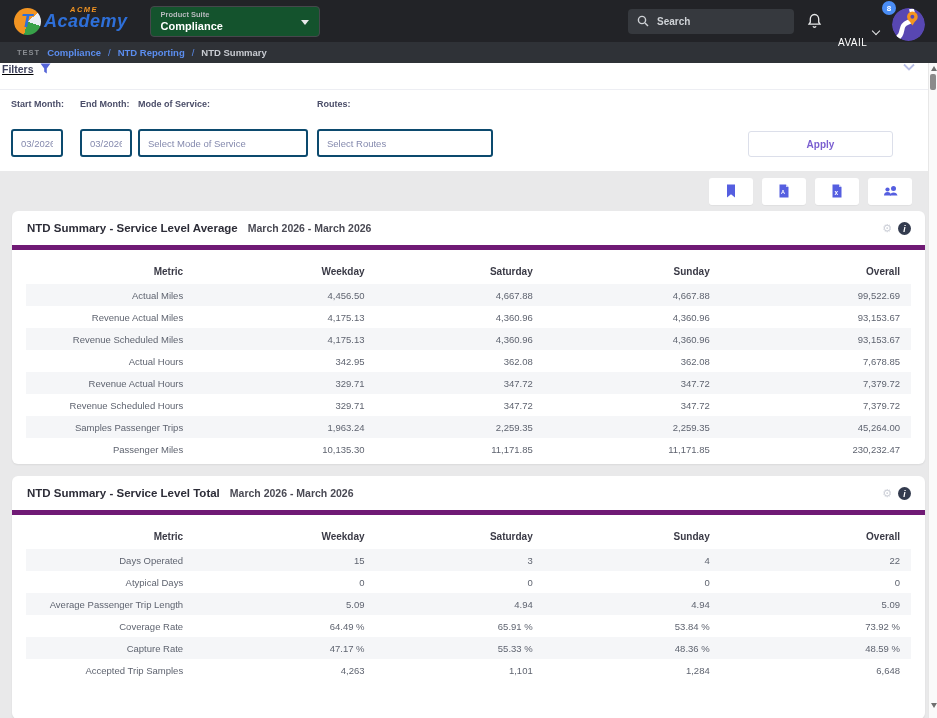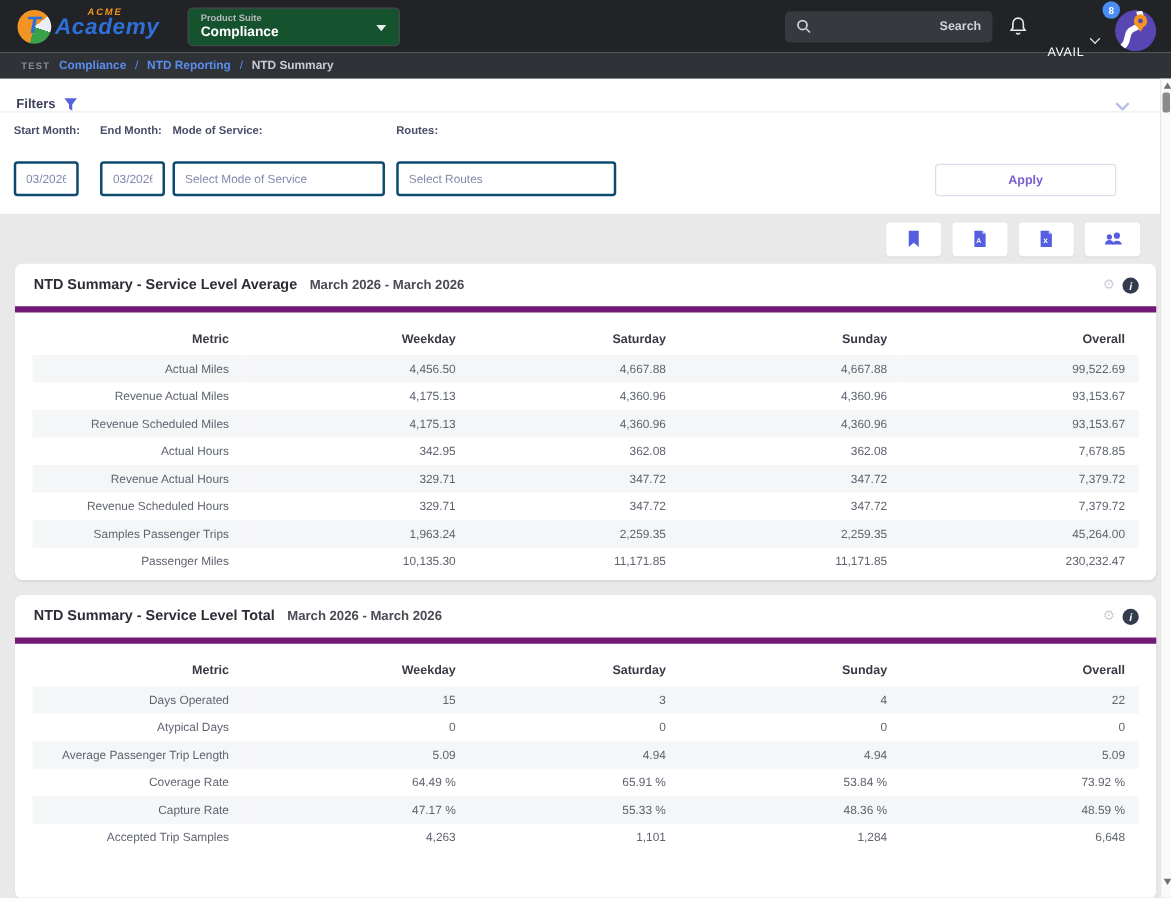--- a/index.html
+++ b/index.html
@@ -16,42 +16,42 @@
   .logo-acme { position:absolute; top:-6px; left:26px; color:#f29422; font-size:7.5px; font-weight:700; font-style:italic; letter-spacing:1.5px; }
   .logo-academy { color:#2e6fd8; font-size:18px; font-weight:800; font-style:italic; letter-spacing:.5px; }
 
   .product-suite { margin-left:22px; width:170px; height:31px; background:#14532d; border:1px solid #46474c; border-radius:4px; padding:3px 10px; position:relative; cursor:pointer; }
   .ps-label { font-size:7.5px; color:#b7b9bd; font-weight:600; }
   .ps-value { font-size:11px; color:#ffffff; font-weight:700; margin-top:1px; }
   .ps-caret { position:absolute; right:10px; top:13px; width:0; height:0; border-left:4px solid transparent; border-right:4px solid transparent; border-top:5px solid #e8e9ea; }
 
   .search-box { position:absolute; left:628px; width:166px; height:25px; background:#36393e; border-radius:4px; display:flex; align-items:center; padding:0 9px; gap:8px; }
   .search-box svg { flex:0 0 auto; }
-  .search-input { background:transparent; border:none; outline:none; color:#d2d5d9; font-size:10px; font-weight:600; width:100%; font-family:"Liberation Sans",sans-serif;text-align:right; }
+  .search-input { background:transparent; border:none; outline:none; color:#d2d5d9; font-size:10px; font-weight:600; width:100%; font-family:"Liberation Sans",sans-serif; }
   .search-input::placeholder { color:#cfd2d6; }
 
   .bell { position:absolute; left:807px; top:13px; cursor:pointer; }
   .user-menu { position:absolute; left:838px; top:16px; display:flex; align-items:center; gap:6px; cursor:pointer; }
   .user-menu-label { color:#ffffff; font-size:10px; font-weight:400; letter-spacing:.5px;margin-top:21px; }
   .um-caret { width:6px; height:6px; border-right:1.5px solid #e8e9ea; border-bottom:1.5px solid #e8e9ea; transform:rotate(45deg); margin-top:-3px; }
 
   .avatar-wrap { position:absolute; left:892px; top:8px; }
   .avatar { width:33px; height:33px; border-radius:50%; overflow:hidden; display:block; cursor:pointer; }
   .badge { position:absolute; top:-7px; left:-10px; width:14px; height:14px; border-radius:50%; background:#4a8df5; color:#fff; font-size:8px; font-weight:700; display:flex; align-items:center; justify-content:center; z-index:2; }
 
   
   .crumb-bar { height:21px; background:#2f3237; display:flex; align-items:center; padding-left:17px; gap:7px; }
   .crumb-env { color:#8a8d92; font-size:7.5px; font-weight:700; letter-spacing:1px; }
   .crumb-link { color:#5b8def; font-size:9.5px; font-weight:600; cursor:pointer; }
   .crumb-sep { color:#5b8def; font-size:9.5px; }
   .crumb-current { color:#c9ccd2; font-size:9.5px; font-weight:600; }
 
   
   .filters-panel { background:#ffffff; }
-  .filters-head { height:27px; display:flex; align-items:flex-end; padding:0 13px; border-bottom:1px solid #edeef3; }
+  .filters-head { height:27px; display:flex; align-items:flex-start; padding:0 2px; border-bottom:1px solid #edeef3;text-decoration:underline; }
   .filters-title { font-size:10.5px; font-weight:700; color:#3e415c; }
   .funnel { margin-left:6px; }
   .collapse-chevron { margin-left:auto; margin-right:20px; cursor:pointer; }
 
   .filters-body { display:flex; align-items:flex-end; padding:9px 0 14px 11px; }
   .field { display:flex; flex-direction:column; }
   .field-label { font-size:9px; font-weight:700; color:#4a4d68; margin-bottom:6px; }
   .field-input { height:24px; border:2px solid #0c4a6e; border-radius:3px; font-size:9.5px; color:#8489ad; padding:12px 8px; background:#fff; font-family:"Liberation Sans",sans-serif; display:flex; align-items:center;margin-top:14px; }
   input.field-input { outline:none; }
   .w-month { width:52px; }

